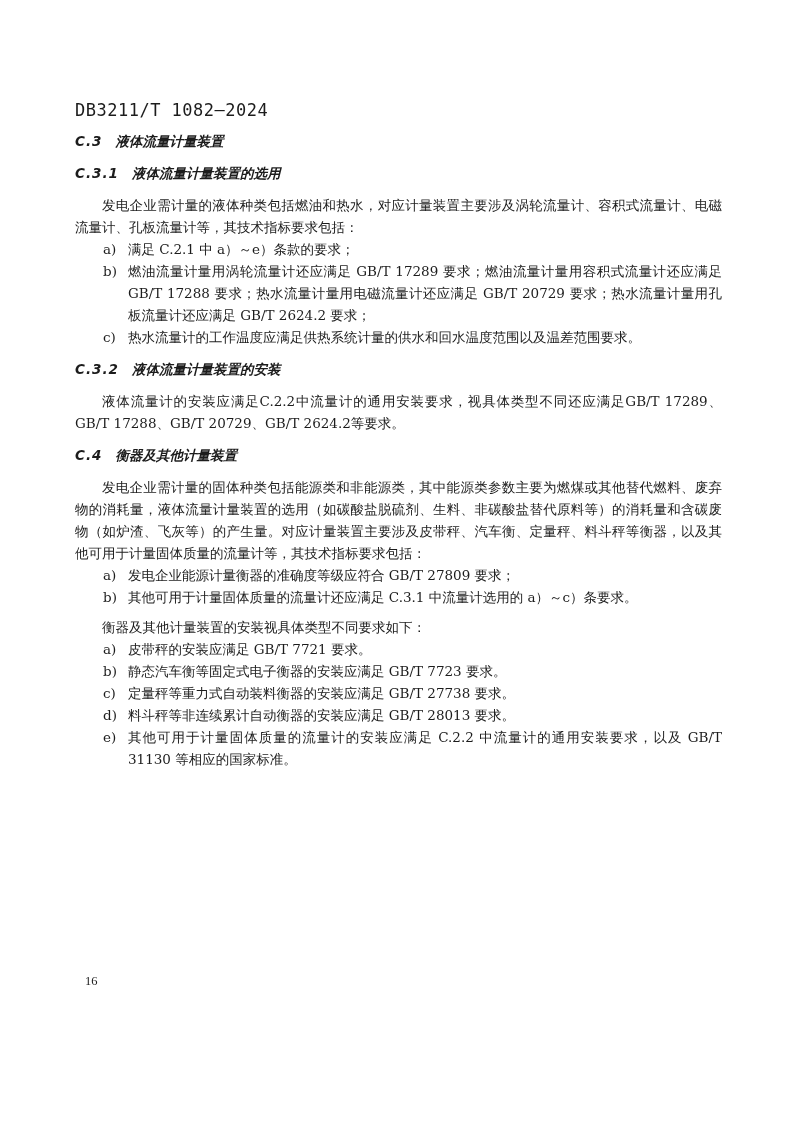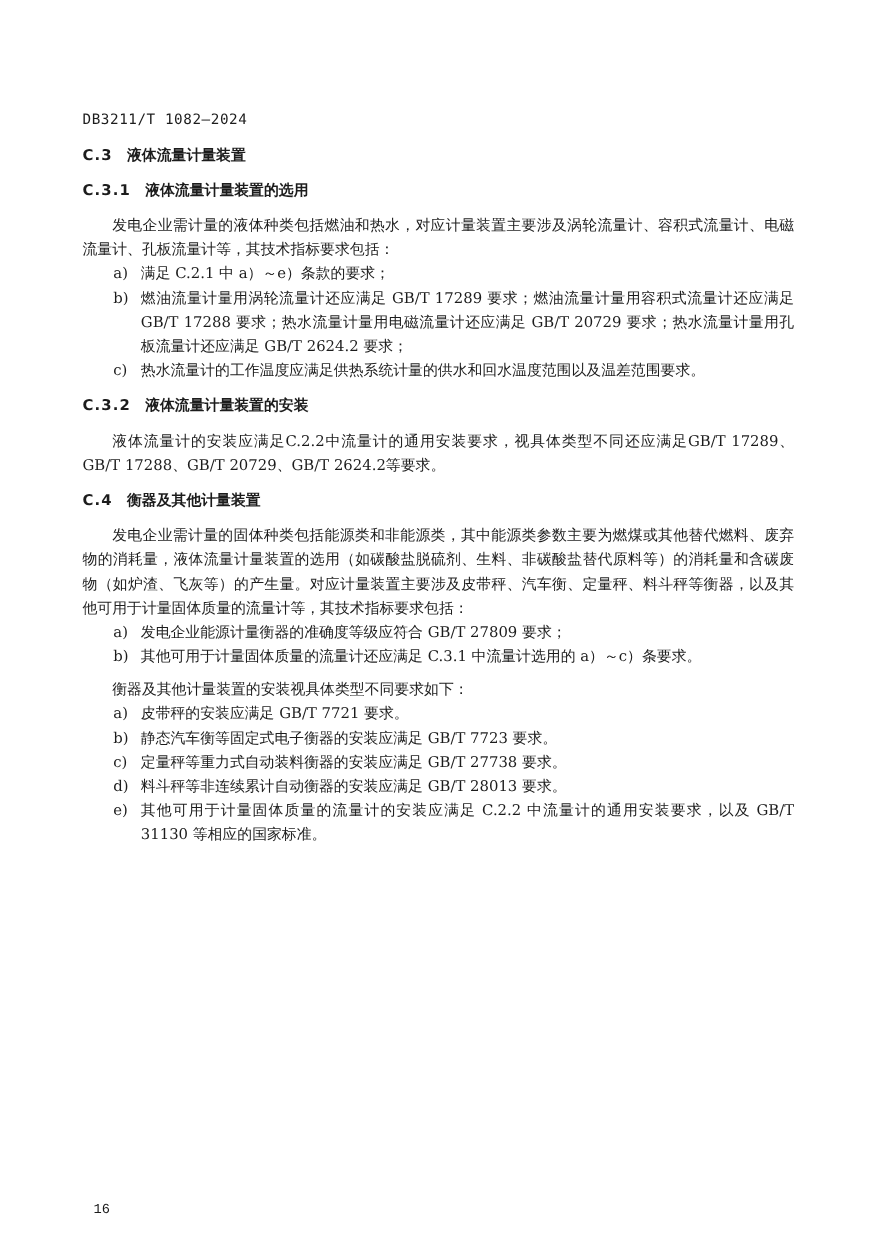--- a/index.html
+++ b/index.html
@@ -17,31 +17,32 @@
     overflow: hidden;
   }
   .content {
     position: absolute;
     top: 100px;
     left: 75px;
     right: 72px;
   }
   .doc-header {
     font-family: "DejaVu Sans Mono", "Liberation Mono", monospace;
-    font-size: 13px;
+    font-size: 17px;
     letter-spacing: 0.5px;
     line-height: 20px;
   }
   .sec-heading {
     font-family: "DejaVu Sans", "Liberation Sans", sans-serif;
     font-weight: bold;
     font-size: 13.5px;
     margin: 10px 0;
     display: flex;
     line-height: 22px;
+    font-style: italic;
   }
   .h-num {
     letter-spacing: 1px;
     margin-right: 13px;
     white-space: nowrap;
   }
   .para {
     text-indent: 2em;
     text-align: justify;
     margin-top: 8px;
@@ -57,23 +58,23 @@
     flex-shrink: 0;
     font-family: "DejaVu Serif", "Liberation Serif", serif;
   }
   .li-text {
     flex: 1;
     text-align: justify;
   }
   .page-number {
     position: absolute;
     left: 85px;
-    top: 1089px;
+    top: 970px;
     font-size: 12.5px;
-    font-family: Liberation Mono, monospace;
+    font-family: Liberation Serif, serif;
   }
 </style>
 </head>
 <body>
 
 <div class="page">
   <div class="content">
 
     <div class="doc-header">DB3211/T 1082—2024</div>
 

